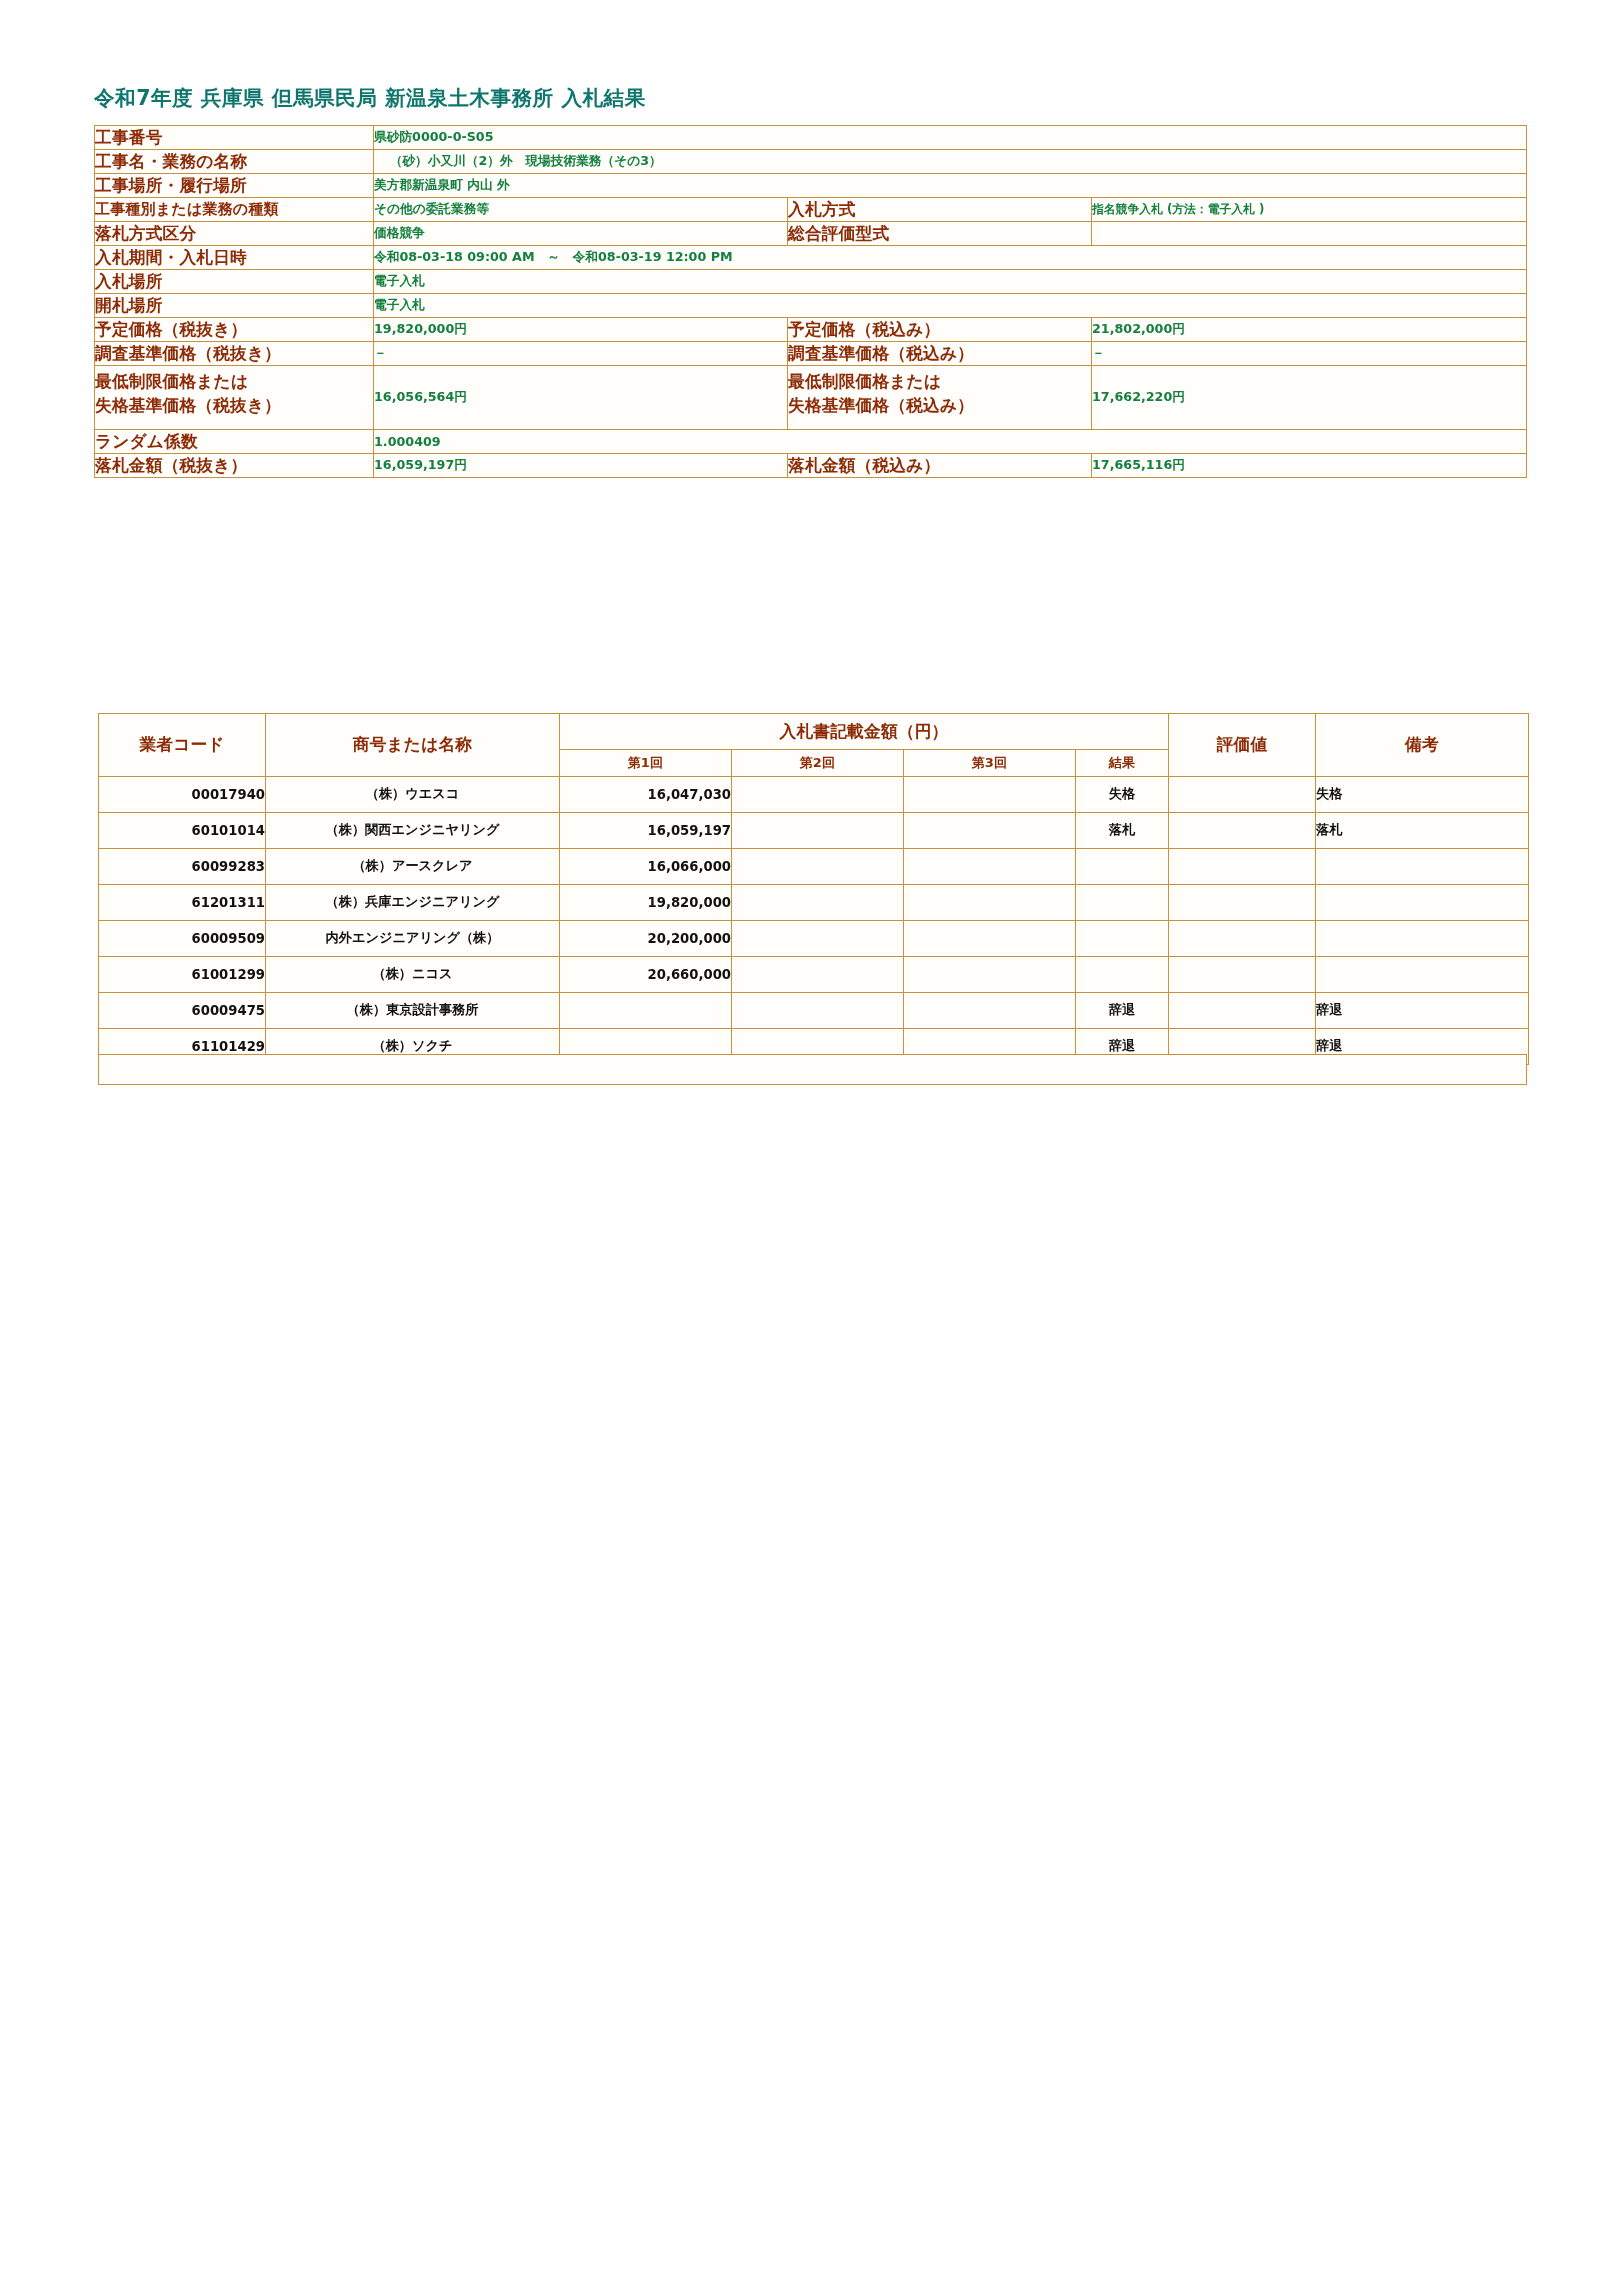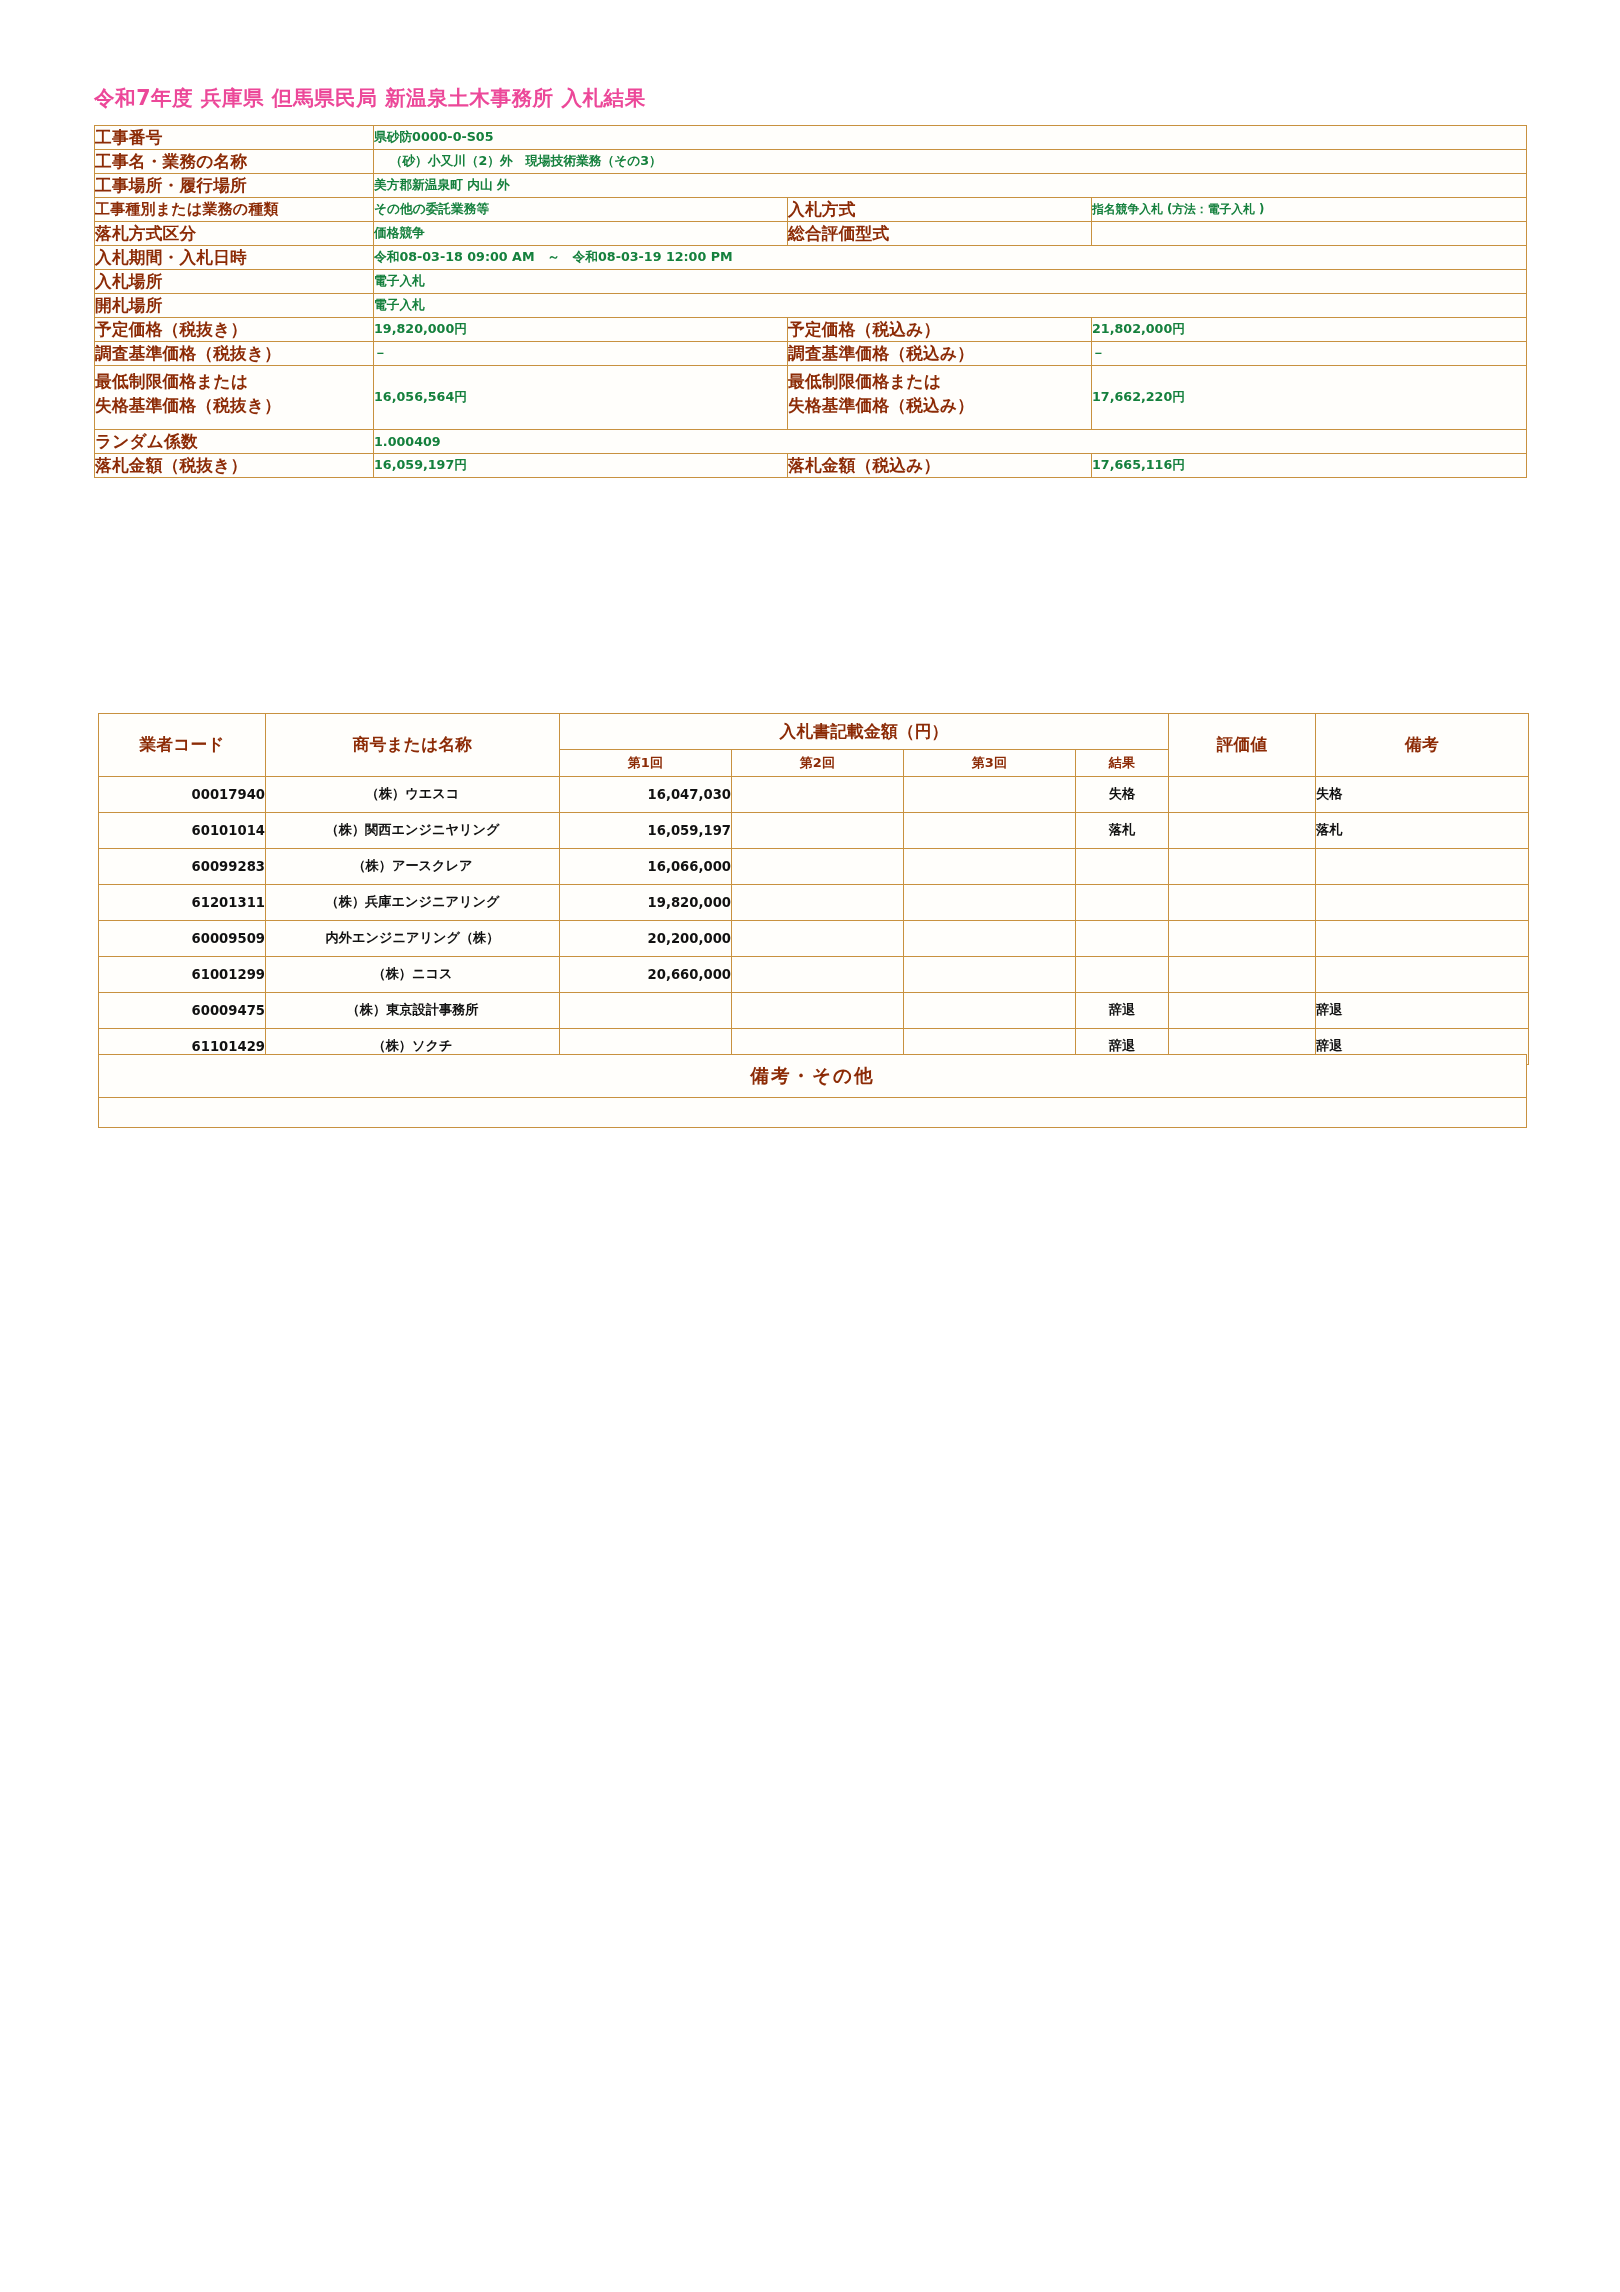--- a/index.html
+++ b/index.html
@@ -25,21 +25,21 @@
     padding: 0;
   }
 
   
   .doc-title {
     position: absolute;
     left: 94px;
     top: 84px;
     font-size: 20.6px;
     font-weight: bold;
-    color: #ec4899;
+    color: #0f766e;
     letter-spacing: 0.5px;
     white-space: nowrap;
   }
 
   
   table.grid {
     border-collapse: collapse;
     table-layout: fixed;
     font-size: 12.7px;
   }
@@ -351,22 +351,19 @@
         </tr>
       </tbody>
   </table>
 
   <table class="grid" id="remarks-table">
     <colgroup>
         <col style="width:1428px">
       </colgroup>
     <tbody>
       <tr>
-        <td class="remarks-head">備考・その他</td>
-      </tr>
-      <tr>
         <td class="remarks-body val"></td>
       </tr>
     </tbody>
   </table>
 
 </div>
 
 
 </body></html>

